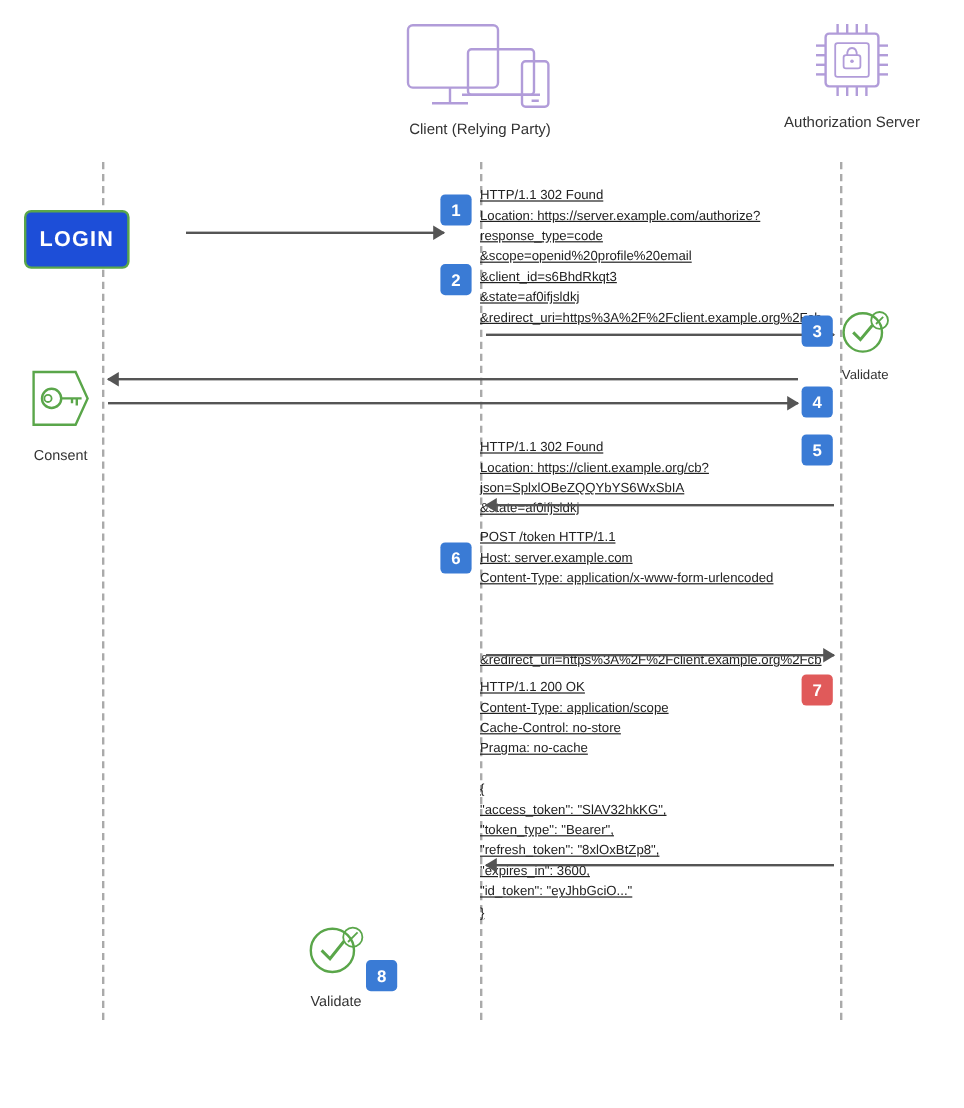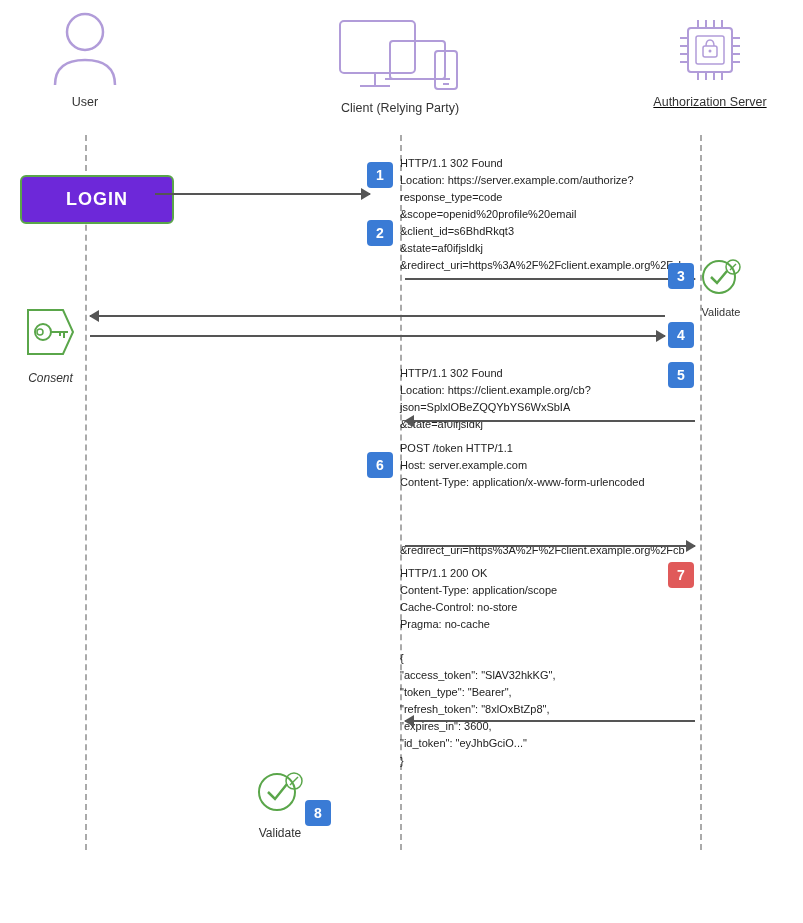--- a/index.html
+++ b/index.html
@@ -7,24 +7,24 @@
       font-family: Arial, sans-serif;
       background: #fff;
       width: 803px;
       min-height: 923px;
       position: relative;
       overflow-x: hidden;
     }
 
     
     .login-btn {
-      background: #6d28d9;
+      background: #1d4ed8;
       border: 2px solid #5aa64a;
       border-radius: 6px;
-      padding: 12px 44px;
+      padding: 12px 11px;
       font-size: 18px;
       font-weight: bold;
       color: #fff;
       letter-spacing: 1px;
       cursor: pointer;
     }
 
     
     .diagram-wrapper {
       position: relative;
@@ -87,20 +87,21 @@
       z-index: 3;
     }
     .blue-badge { background: #3a7bd5; }
     .red-badge { background: #e05a5a; }
 
     .text-block {
       position: absolute;
       font-size: 11px;
       color: #222;
       line-height: 1.55;
+      text-decoration: underline;
     }
 
     
     .actor-box {
       position: absolute;
       display: flex;
       flex-direction: column;
       align-items: center;
       width: 120px;
     }
@@ -113,45 +114,38 @@
   </style>
 </head>
 <body>
 
 <div class="diagram-wrapper">
 
   <div class="vline abs" style="left:85px; top:135px; bottom:30px;"></div>
   <div class="vline abs" style="left:400px; top:135px; bottom:30px;"></div>
   <div class="vline abs" style="left:700px; top:135px; bottom:30px;"></div>
 
-  <div class="actor-box abs" style="left:25px; top:10px;">
-    <svg width="70" height="80" viewBox="0 0 70 80">
-      <circle cx="35" cy="22" r="18" fill="none" stroke="#b19cd9" stroke-width="2.5"></circle>
-      <path d="M5 75 Q5 50 35 50 Q65 50 65 75" fill="none" stroke="#b19cd9" stroke-width="2.5"></path>
-    </svg>
-    <span class="lbl">User</span>
-  </div>
 
   <div class="actor-box abs" style="left:315px; top:16px; width:170px;">
     <svg width="130" height="80" viewBox="0 0 130 80">
 
       <rect x="5" y="5" width="75" height="52" rx="4" fill="none" stroke="#b19cd9" stroke-width="2"></rect>
       <line x1="40" y1="57" x2="40" y2="70" stroke="#b19cd9" stroke-width="2"></line>
       <line x1="25" y1="70" x2="55" y2="70" stroke="#b19cd9" stroke-width="2"></line>
 
       <rect x="55" y="25" width="55" height="38" rx="3" fill="none" stroke="#b19cd9" stroke-width="2"></rect>
       <line x1="50" y1="63" x2="115" y2="63" stroke="#b19cd9" stroke-width="2"></line>
 
       <rect x="100" y="35" width="22" height="38" rx="3" fill="none" stroke="#b19cd9" stroke-width="2"></rect>
       <line x1="108" y1="68" x2="114" y2="68" stroke="#b19cd9" stroke-width="2"></line>
     </svg>
     <span class="lbl">Client (Relying Party)</span>
   </div>
 
-  <div class="actor-box abs" style="left:640px; top:10px; width:140px;text-decoration:underline;">
+  <div class="actor-box abs" style="left:640px; top:10px; width:140px;">
     <svg width="80" height="80" viewBox="0 0 80 80">
 
       <rect x="18" y="18" width="44" height="44" rx="3" fill="none" stroke="#b19cd9" stroke-width="2"></rect>
 
       <rect x="26" y="26" width="28" height="28" rx="2" fill="none" stroke="#b19cd9" stroke-width="1.5"></rect>
 
       <line x1="28" y1="18" x2="28" y2="10" stroke="#b19cd9" stroke-width="2"></line>
       <line x1="36" y1="18" x2="36" y2="10" stroke="#b19cd9" stroke-width="2"></line>
       <line x1="44" y1="18" x2="44" y2="10" stroke="#b19cd9" stroke-width="2"></line>
       <line x1="52" y1="18" x2="52" y2="10" stroke="#b19cd9" stroke-width="2"></line>
@@ -222,21 +216,21 @@
 
       <path d="M10 10 L45 10 L55 32 L45 54 L10 54 Z" fill="none" stroke="#5aa64a" stroke-width="2"></path>
 
       <circle cx="25" cy="32" r="8" fill="none" stroke="#5aa64a" stroke-width="2"></circle>
       <line x1="33" y1="32" x2="50" y2="32" stroke="#5aa64a" stroke-width="2"></line>
       <line x1="46" y1="32" x2="46" y2="38" stroke="#5aa64a" stroke-width="2"></line>
       <line x1="42" y1="32" x2="42" y2="36" stroke="#5aa64a" stroke-width="2"></line>
 
       <circle cx="22" cy="32" r="3" fill="none" stroke="#5aa64a" stroke-width="1.5"></circle>
     </svg>
-    <div style="font-size:12px; text-align:center; color:#333; margin-top:2px;font-style:italic;">Consent</div>
+    <div style="font-size:12px; text-align:center; color:#333; margin-top:2px;">Consent</div>
   </div>
 
   <div class="harrow left abs" style="left:90px; top:315px; width:575px;"></div>
 
   <div class="harrow right abs" style="left:90px; top:335px; width:575px;"></div>
 
   <div class="step-num blue-badge abs" style="left:668px; top:322px;">
     <span>4</span>
   </div>
 

